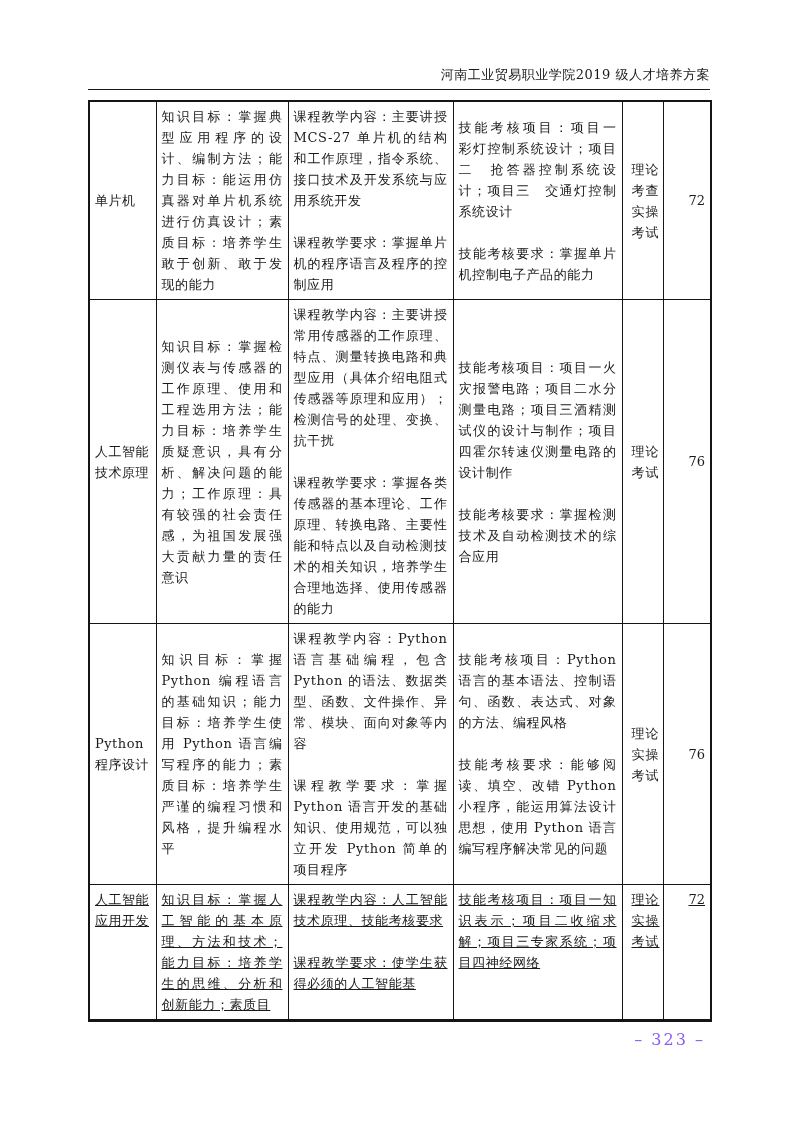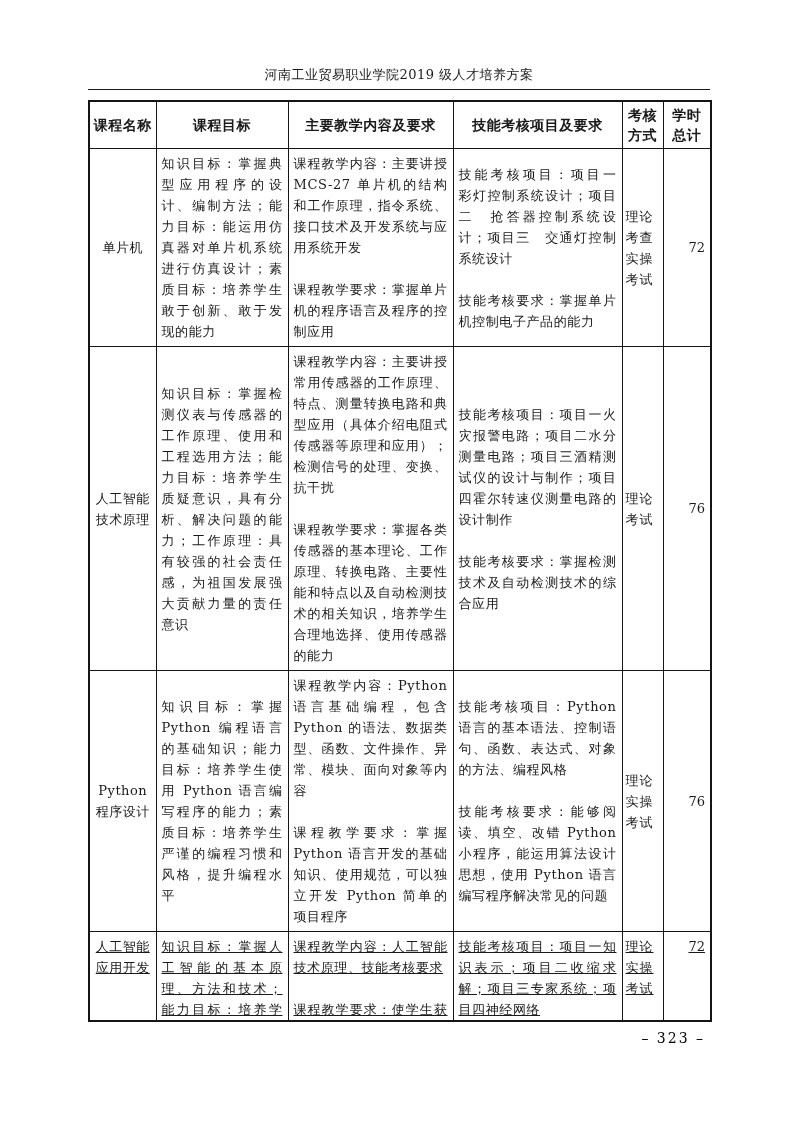--- a/index.html
+++ b/index.html
@@ -13,21 +13,21 @@
     font-family: "DejaVu Serif", "Liberation Serif", serif;
     color: #1a1a1a;
   }
   
   .doc-header {
     position: absolute;
     left: 88px;
     top: 66px;
     width: 622px;
     display: flex;
-    justify-content: center;
+    justify-content: flex-end;
     align-items: flex-end;
     font-size: 13px;
     letter-spacing: 0.5px;
     padding-bottom: 5px;
     border-bottom: 1.5px solid #1a1a1a;
   }
   
   .table-clip {
     position: absolute;
     left: 88px;
@@ -57,36 +57,36 @@
     line-height: 20px;
     padding: 3px 2px;
     letter-spacing: 0.5px;
   }
   tr.header-row { height: 44px; }
   tr.row-0 { height: 187px; }
   tr.row-1 { height: 320px; }
   tr.row-2 { height: 238px; }
   tr.row-3 { height: 132px; }
   tr.row-3 td { vertical-align: top; text-decoration: underline; }
-  td.c-name   { text-align: center; letter-spacing: 0.5px; }
+  td.c-name   { letter-spacing: 0.5px; }
   td.c-obj, td.c-content, td.c-skill {
     text-align: justify;
     letter-spacing: 0.6px;
   }
-  td.c-method { text-align: left; letter-spacing: 1px; padding: 4px 3px; margin-left: 24px; }
+  td.c-method { text-align: right; letter-spacing: 1px; padding: 4px 3px; margin-left: 24px; }
   td.c-hours  { text-align: right; }
   .para + .para { margin-top: 21px; }
   
   .doc-footer {
     position: absolute;
     right: 88px;
     top: 1030px;
-    font-size: 14px;
+    font-size: 16px;
     letter-spacing: 2px;
-    color: #000000;
+    color: #8b5cf6;
   }
 </style>
 </head>
 <body>
 
 <div class="page">
 
   <div class="doc-header">
     <span>河南工业贸易职业学院</span>
     <span>2019 级人才培养方案</span>
@@ -96,28 +96,20 @@
     <table class="course-table">
       <colgroup>
         <col style="width:67px">
           <col style="width:132px">
           <col style="width:165px">
         <col style="width:169px">
           <col style="width:41px">
           <col style="width:48px">
       </colgroup>
       <tbody>
-        <tr class="header-row">
-          <th>课程名称</th>
-          <th>课程目标</th>
-          <th>主要教学内容及要求</th>
-          <th>技能考核项目及要求</th>
-          <th>考核方式</th>
-          <th>学时总计</th>
-        </tr>
 
         <tr class="course-row row-0">
           <td class="c-name">单片机</td>
           <td class="c-obj">
             <div class="para">知识目标：掌握典型应用程序的设计、编制方法；能力目标：能运用仿真器对单片机系统进行仿真设计；素质目标：培养学生敢于创新、敢于发现的能力</div>
           </td>
           <td class="c-content">
             <div class="para">课程教学内容：主要讲授 MCS-27 单片机的结构和工作原理，指令系统、接口技术及开发系统与应用系统开发</div>
             <div class="para">课程教学要求：掌握单片机的程序语言及程序的控制应用</div>
           </td>

